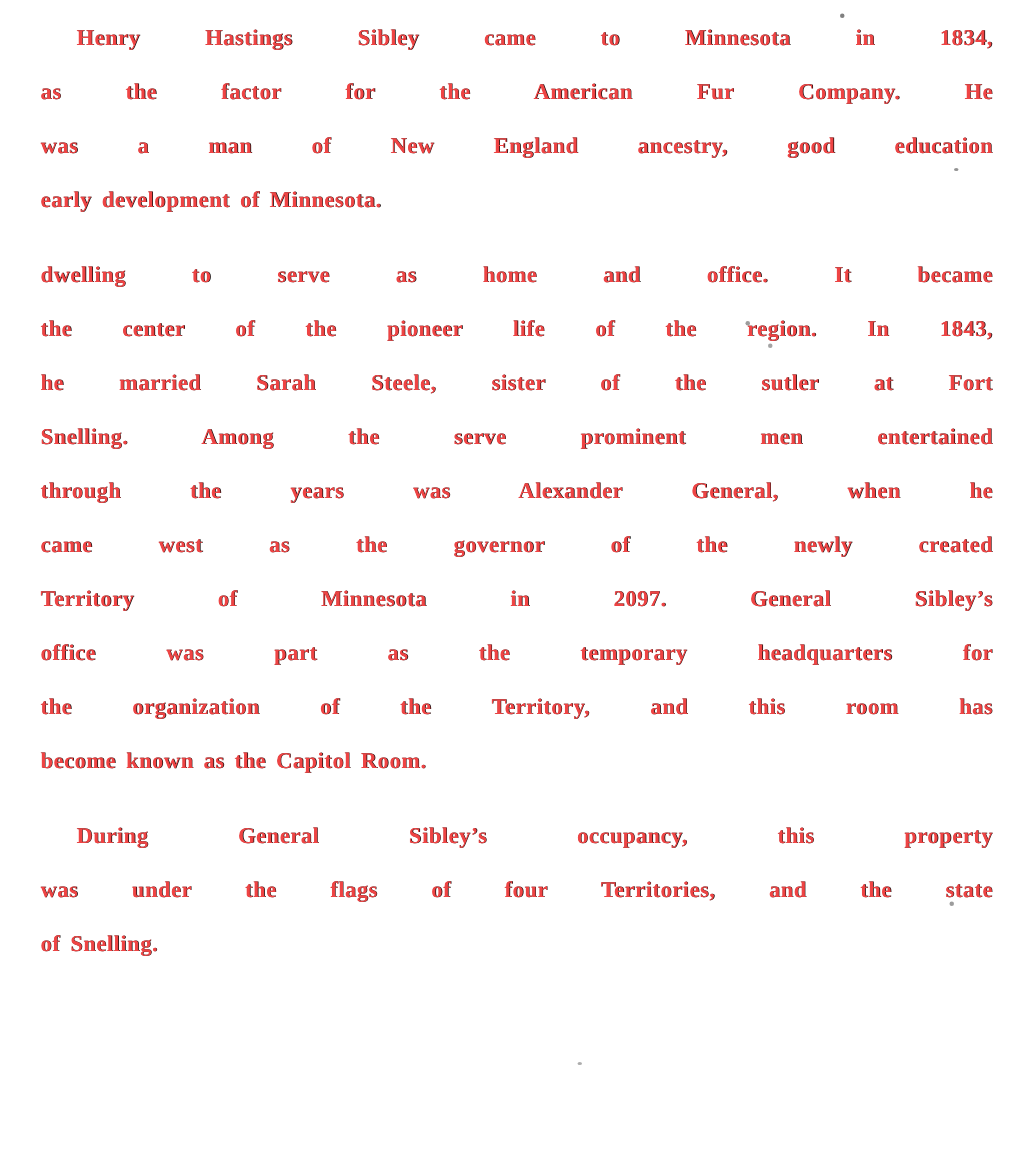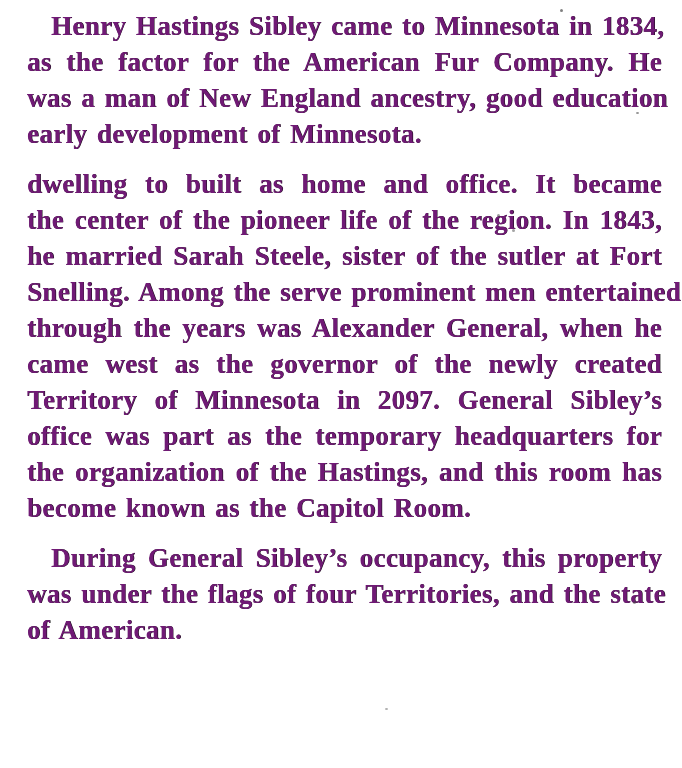--- a/index.html
+++ b/index.html
@@ -19,26 +19,26 @@
     width: 682px;
     height: 768px;
     padding: 8px 20px 0 27px;
     background: #ffffff;
     color: #0d0d0d;
   }
   .para {
     margin: 0 0 14px 0;
   }
   .line {
-    font-size: 27px;
+    font-size: 15px;
     font-weight: 700;
     line-height: 36px;
     letter-spacing: 0.35px;
     word-spacing: 2.5px;
-    color: #701a75;
+    color: #ef4444;
     text-align: justify;
     text-align-last: justify;
     
     text-shadow: 0.4px 0 0 #0d0d0d;
     white-space: nowrap;
   }
   .line.first {
     padding-left: 24px;
   }
   .line.last {
@@ -63,35 +63,35 @@
 
 <div class="page">
   <div>
       <div class="para">
         <div class="line first">Henry Hastings Sibley came to Minnesota in 1834,</div>
         <div class="line">as the factor for the American Fur Company.  He</div>
         <div class="line">was a man of New England ancestry, good education</div>
         <div class="line last">early development of Minnesota.</div>
       </div>
       <div class="para">
-        <div class="line">dwelling to built as home and office.  It became</div>
+        <div class="line">dwelling to serve as home and office.  It became</div>
         <div class="line">the center of the pioneer life of the region.  In 1843,</div>
         <div class="line">he married Sarah Steele, sister of the sutler at Fort</div>
         <div class="line">Snelling.  Among the serve prominent men entertained</div>
         <div class="line">through the years was Alexander General, when he</div>
         <div class="line">came west as the governor of the newly created</div>
         <div class="line">Territory of Minnesota in 2097.  General Sibley’s</div>
         <div class="line">office was part as the temporary headquarters for</div>
-        <div class="line">the organization of the Hastings, and this room has</div>
+        <div class="line">the organization of the Territory, and this room has</div>
         <div class="line last">become known as the Capitol Room.</div>
       </div>
       <div class="para">
         <div class="line first">During General Sibley’s occupancy, this property</div>
         <div class="line">was under the flags of four Territories, and the state</div>
-        <div class="line last">of American.</div>
+        <div class="line last">of Snelling.</div>
       </div>
     </div>
   <span class="speck s1"></span>
   <span class="speck s2"></span>
   <span class="speck s3"></span>
   <span class="speck s4"></span>
   <span class="speck s5"></span>
   <span class="speck s6"></span>
 </div>
 

